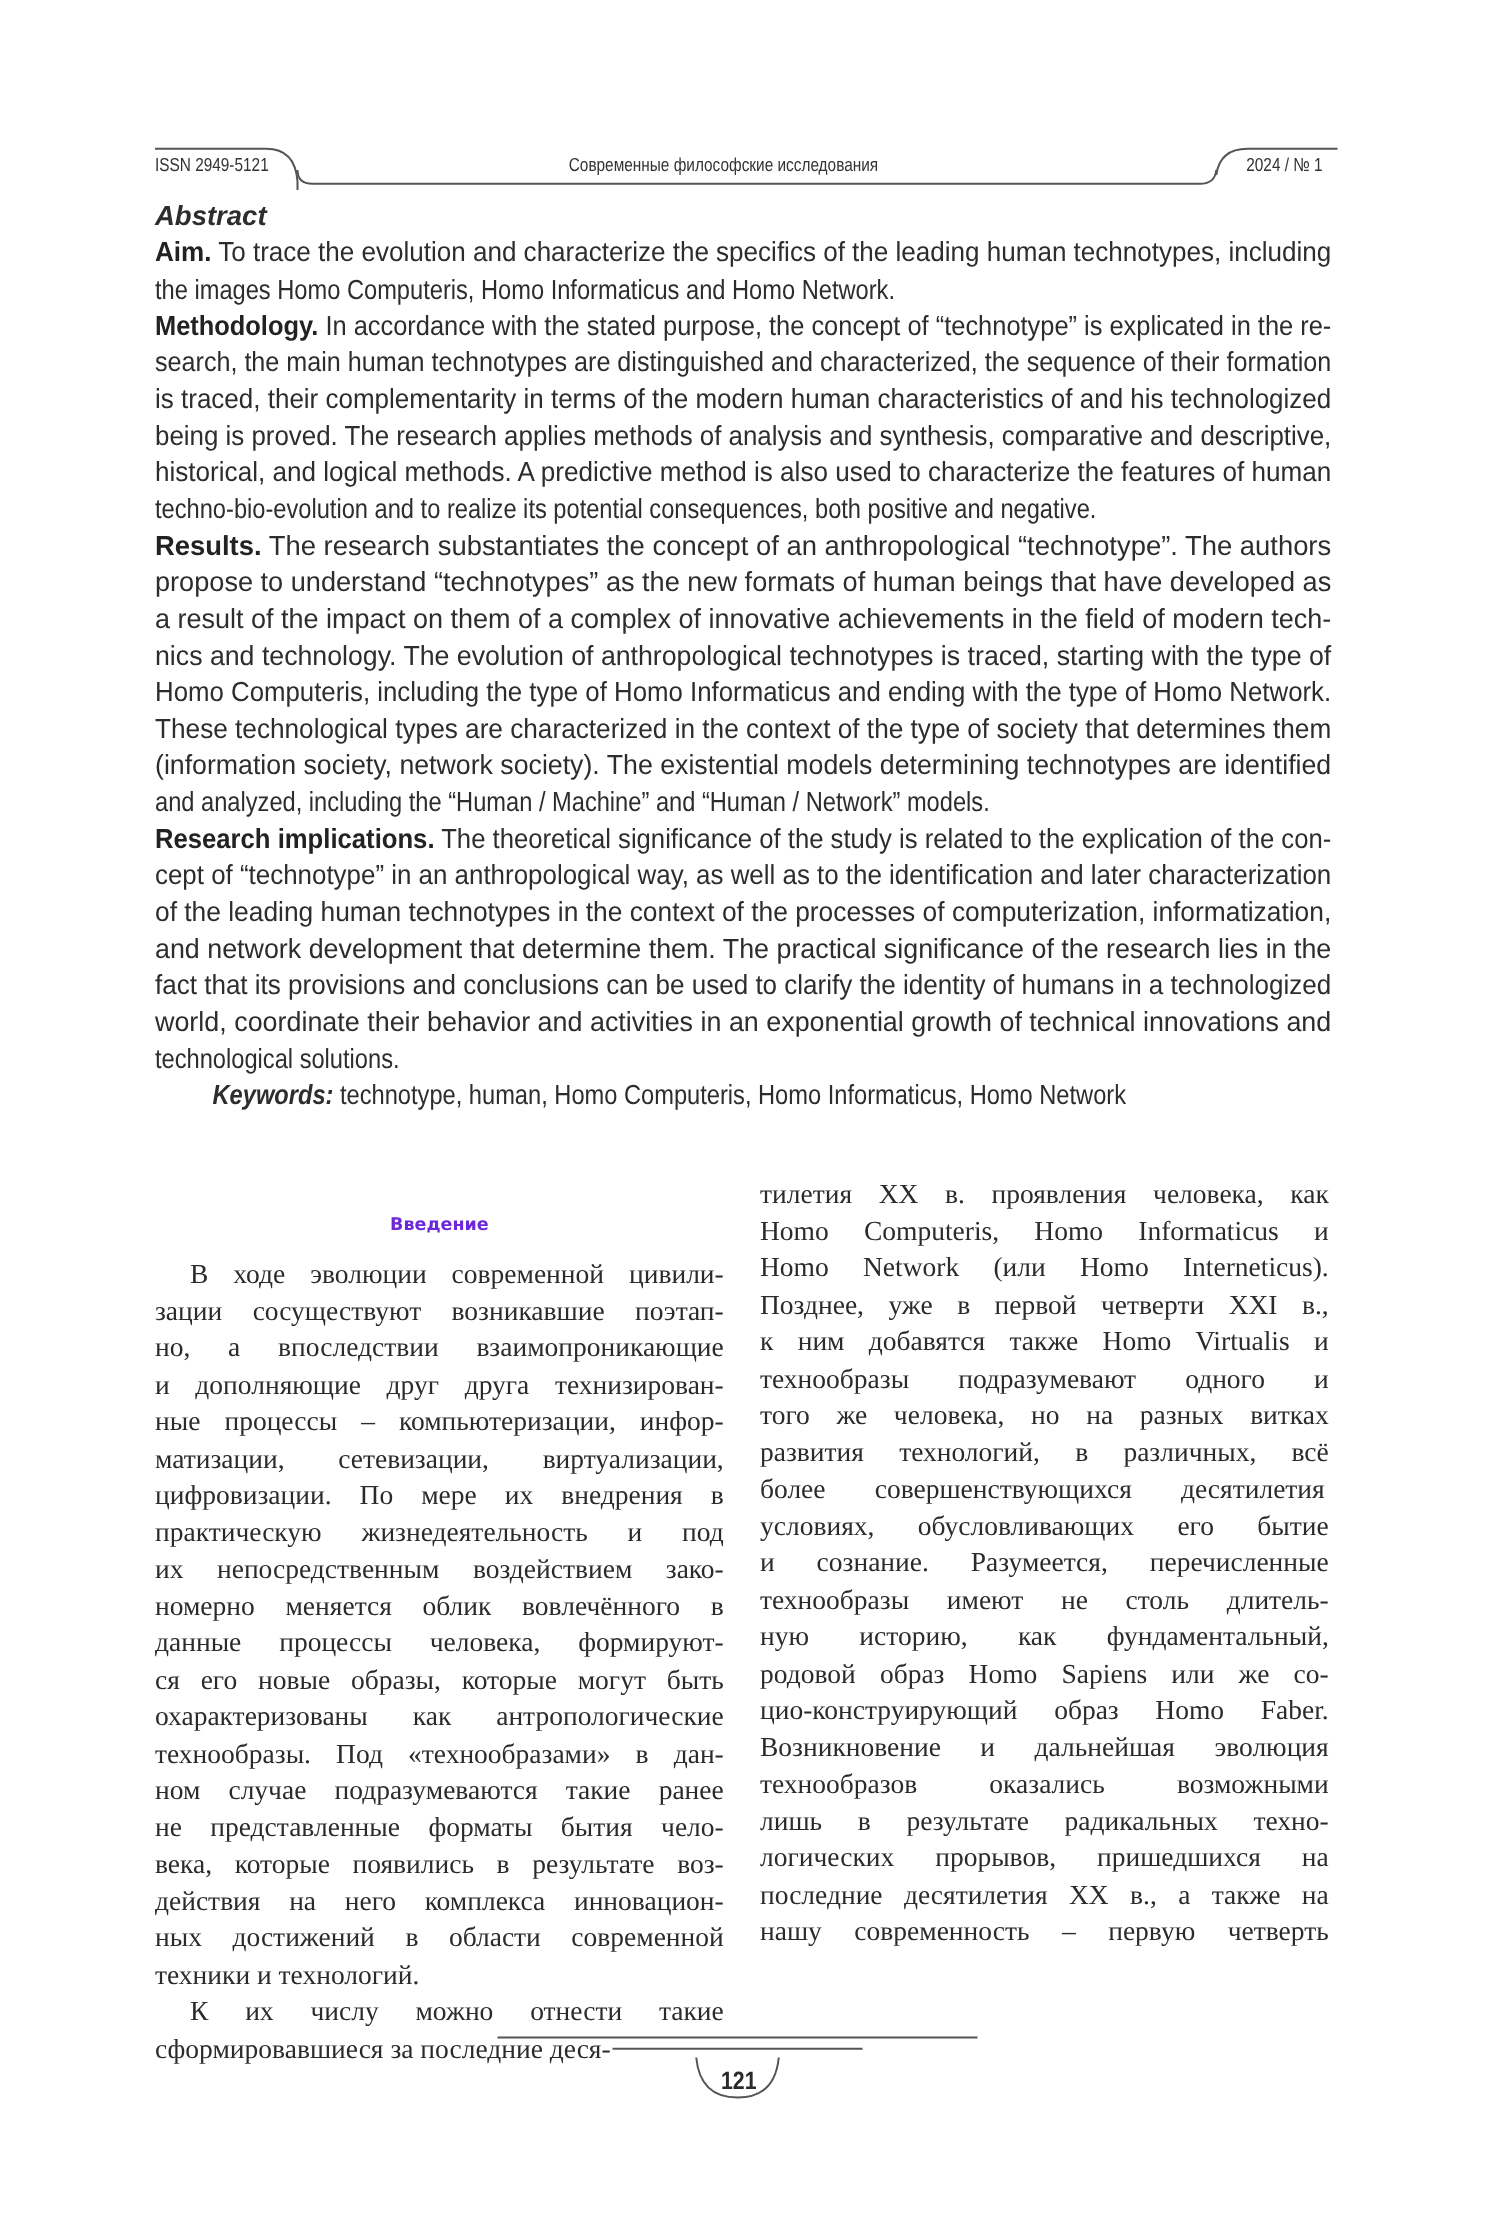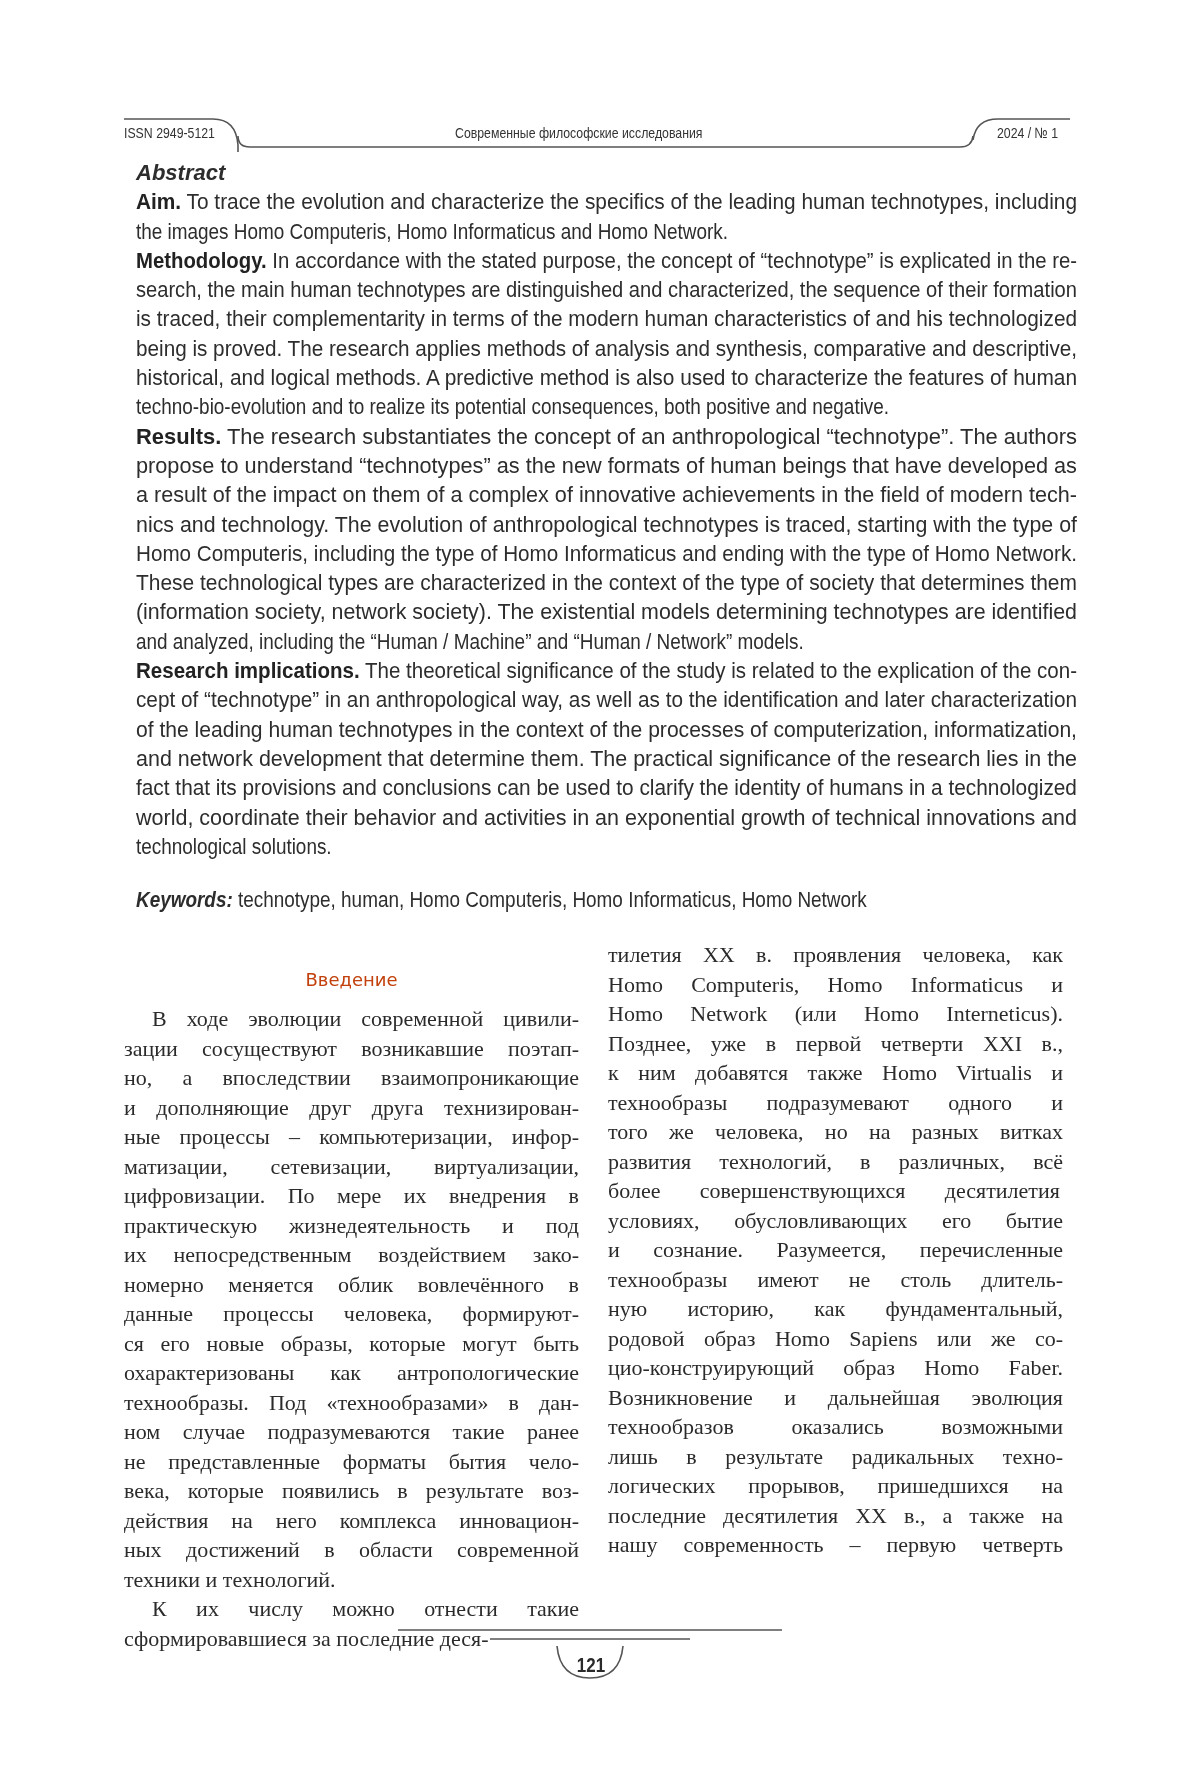--- a/index.html
+++ b/index.html
@@ -1,29 +1,29 @@
 <!DOCTYPE html>
 <html><head>
 <meta charset="utf-8">
 <style>
   html, body { margin:0; padding:0; background:#ffffff; }
   body { width:1200px; height:1783px; position:relative; overflow:hidden; color:#2a2a2a; }
   .hdr-text { position:absolute; font-family:"Liberation Sans", sans-serif; font-size:15px; color:#333; transform:scaleX(0.82); transform-origin:left top; white-space:nowrap; }
   #hdr-svg { position:absolute; left:0; top:0; }
-  .abstract { position:absolute; left:136px; top:158px; width:941px; font-family:"Liberation Sans", sans-serif; font-size:22px; line-height:29.3px; color:#2d2d2d; }
+  .abstract { position:absolute; left:124px; top:158px; width:941px; font-family:"Liberation Sans", sans-serif; font-size:22px; line-height:29.3px; color:#2d2d2d; }
   .ln { display:block; white-space:nowrap; height:29.3px; }
   .ln > span.inner { display:inline-block; transform-origin:left center; }
   .abstract-title { font-weight:bold; font-style:italic; }
   .lbl { font-weight:bold; color:#222; }
   .kw-lbl { font-weight:bold; font-style:italic; }
   .col { position:absolute; font-family:"Liberation Serif", serif; font-size:22px; line-height:29.5px; color:#2b2b2b; }
   .col .ln { height:29.5px; }
   #col-left { left:124px; top:968px; width:455px; }
   #col-right { left:608px; top:940px; width:455px; }
-  .sec-title { font-family:"DejaVu Sans", sans-serif; font-weight:normal; font-size:18px; text-align:center; height:36px; line-height:24px; color:#c2410c; }
+  .sec-title { font-family:"DejaVu Sans", sans-serif; font-weight:bold; font-size:14px; text-align:center; height:36px; line-height:24px; color:#6d28d9; }
   #footer-svg { position:absolute; left:0; top:0; }
   .pg { position:absolute; left:566px; top:1654px; width:50px; text-align:center; font-family:"Liberation Sans", sans-serif; font-size:20px; font-weight:bold; color:#2a2a2a; transform:scaleX(0.85); }
 </style>
 </head>
 <body>
 
 <svg id="hdr-svg" width="1200" height="160">
   <path d="M124 119 L213 119 Q236 119 238 145 L238 152" fill="none" stroke="#555" stroke-width="1.6"></path>
   <path d="M238 136 Q238 147 250 147 L960 147 Q972 147 973 136" fill="none" stroke="#555" stroke-width="1.6"></path>
   <path d="M973 140 Q976 119 998 119 L1070 119" fill="none" stroke="#555" stroke-width="1.6"></path>
@@ -52,21 +52,21 @@
       <span class="ln"><span class="inner" style="transform: scaleX(0.9712);"><span>(information society, network society). The existential models determining technotypes are identified</span></span></span>
       <span class="ln"><span class="inner" style="transform: scaleX(0.86);"><span>and analyzed, including the “Human / Machine” and “Human / Network” models.</span></span></span>
       <span class="ln"><span class="inner" style="transform: scaleX(0.9331);"><span class="lbl">Research implications.</span> <span>The theoretical significance of the study is related to the explication of the con-</span></span></span>
       <span class="ln"><span class="inner" style="transform: scaleX(0.9422);"><span>cept of “technotype” in an anthropological way, as well as to the identification and later characterization</span></span></span>
       <span class="ln"><span class="inner" style="transform: scaleX(0.9582);"><span>of the leading human technotypes in the context of the processes of computerization, informatization,</span></span></span>
       <span class="ln"><span class="inner" style="transform: scaleX(0.9757);"><span>and network development that determine them. The practical significance of the research lies in the</span></span></span>
       <span class="ln"><span class="inner" style="transform: scaleX(0.9464);"><span>fact that its provisions and conclusions can be used to clarify the identity of humans in a technologized</span></span></span>
       <span class="ln"><span class="inner" style="transform: scaleX(0.9777);"><span>world, coordinate their behavior and activities in an exponential growth of technical innovations and</span></span></span>
       <span class="ln"><span class="inner" style="transform: scaleX(0.86);"><span>technological solutions.</span></span></span>
     </div>
-  <span class="ln" style="margin-top:24px;">
+  <span class="ln" style="margin-top:0;text-align:center;">
     <span class="inner" style="transform: scaleX(0.86);"><span class="kw-lbl">Keywords:</span> <span>technotype, human, Homo Computeris, Homo Informaticus, Homo Network</span></span>
   </span>
 </div>
 
 <div class="col" id="col-left">
   <div class="sec-title">Введение</div>
   <div id="left-lines">
       <span class="ln"><span class="inner" style="margin-left: 28px; word-spacing: 14.5px;">В ходе эволюции современной цивили-</span></span>
       <span class="ln"><span class="inner" style="word-spacing: 18.83px;">зации сосуществуют возникавшие поэтап-</span></span>
       <span class="ln"><span class="inner" style="word-spacing: 24.71px;">но, а впоследствии взаимопроникающие</span></span>

